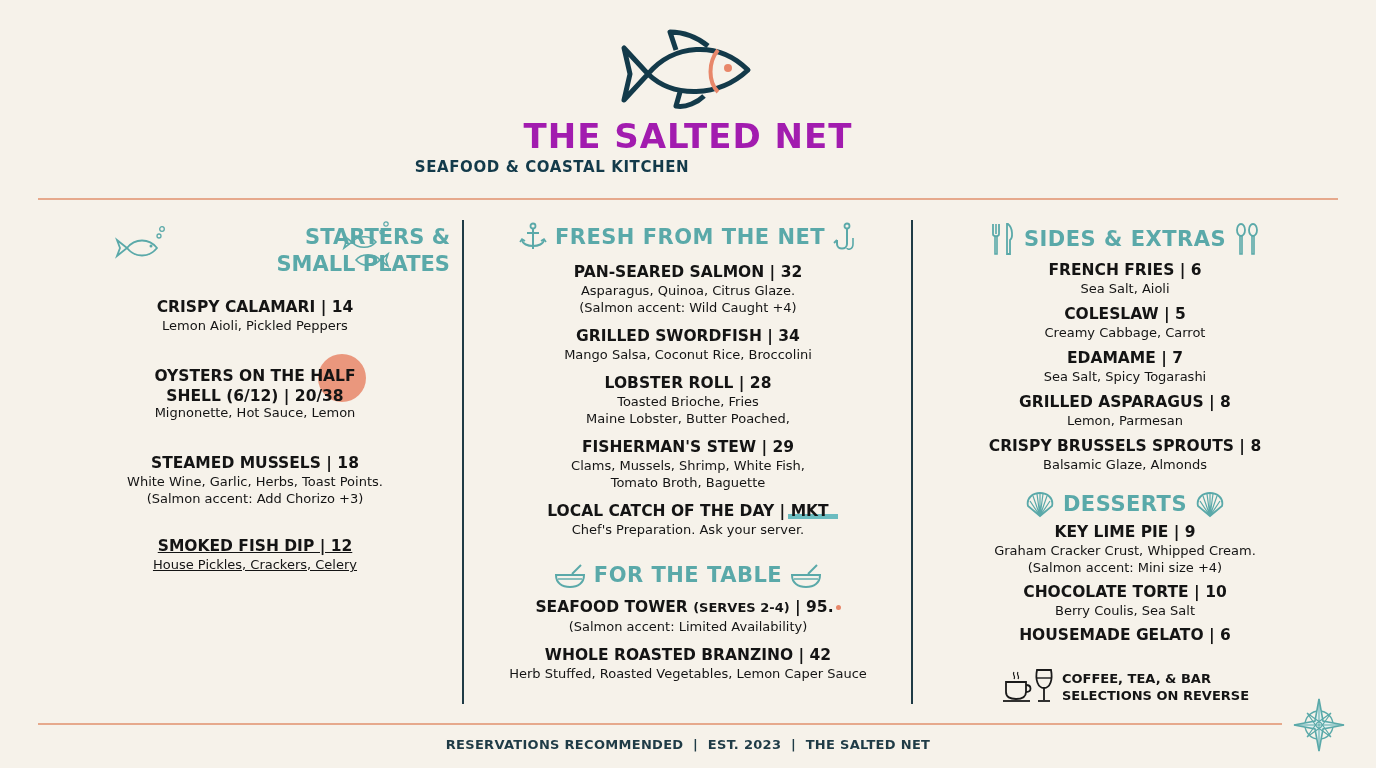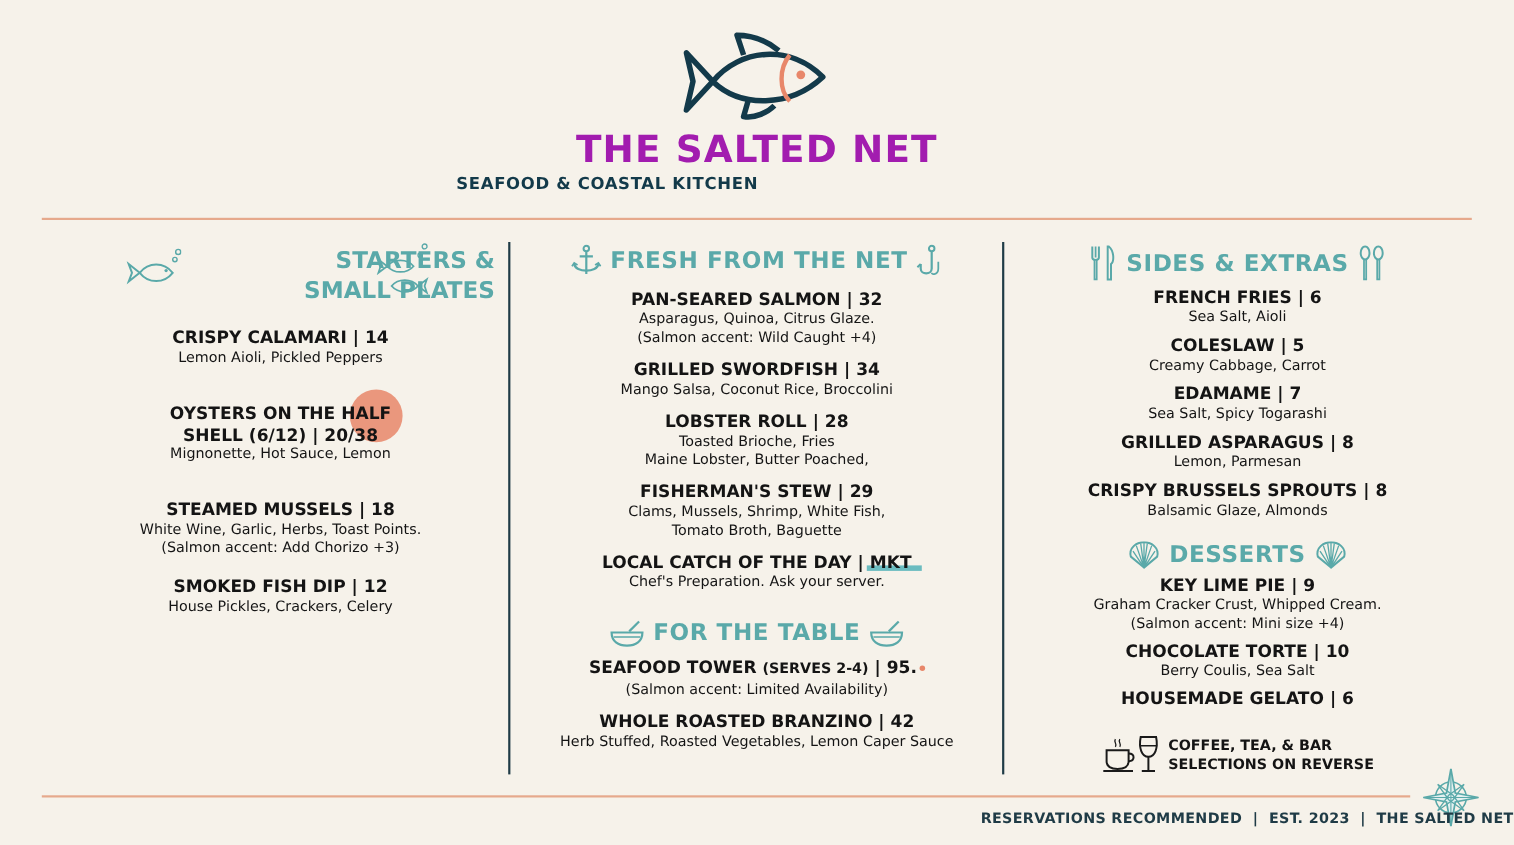--- a/index.html
+++ b/index.html
@@ -34,21 +34,21 @@
       display: flex; align-items: center; justify-content: center; gap: 8px;
     }
     .item-name {
       font-weight: bold; font-size: 15.5px; line-height: 20px; color: #141414;
     }
     .item-name .small { font-size: 13px; }
     .item-desc { font-size: 13px; line-height: 17px; color: #141414; }
     .item { margin-bottom: 0; }
 
     #footer-text {
-      left: 0; width: 1376px; top: 737px; text-align: right;
+      left: 0; width: 1376px; top: 737px; text-align: center;
       font-weight: bold; font-size: 13px; letter-spacing: 0.3px; color: #1f3b46;
       white-space: pre;
     }
     #coffee-note {
       left: 1062px; top: 670px; font-weight: bold; font-size: 13px; line-height: 17px; color: #141414;
       text-align: left;
     }
   </style>
 </head>
 <body>
@@ -99,21 +99,21 @@
     <div style="position:absolute; left:258px; top:-12px; width:48px; height:48px; border-radius:50%; background:#e8876a; opacity:0.85;"></div>
     <div class="item-name" style="position:relative;">OYSTERS ON THE HALF</div>
     <div class="item-name" style="position:relative;">SHELL (6/12) | 20/38</div>
     <div class="item-desc" style="position:relative; margin-top:-2px;">Mignonette, Hot Sauce, Lemon</div>
   </div>
   <div class="item" style="margin-top:32px;">
     <div class="item-name">STEAMED MUSSELS | 18</div>
     <div class="item-desc">White Wine, Garlic, Herbs, Toast Points.</div>
     <div class="item-desc">(Salmon accent: Add Chorizo +3)</div>
   </div>
-  <div class="item" style="margin-top:16px;">
+  <div class="item" style="margin-top:29px;text-decoration:underline;">
     <div class="item-name">SMOKED FISH DIP | 12</div>
     <div class="item-desc">House Pickles, Crackers, Celery</div>
   </div>
 </div>
 
 <div class="col" style="left:480px; top:222px; width:416px;">
   <div class="sec-title">
     <svg width="28" height="30" viewBox="0 0 28 30">
       <circle cx="14" cy="4" r="2.5" fill="none" stroke="#5aa9a9" stroke-width="1.8"></circle>
       <line x1="14" y1="7" x2="14" y2="27" stroke="#5aa9a9" stroke-width="2"></line>

